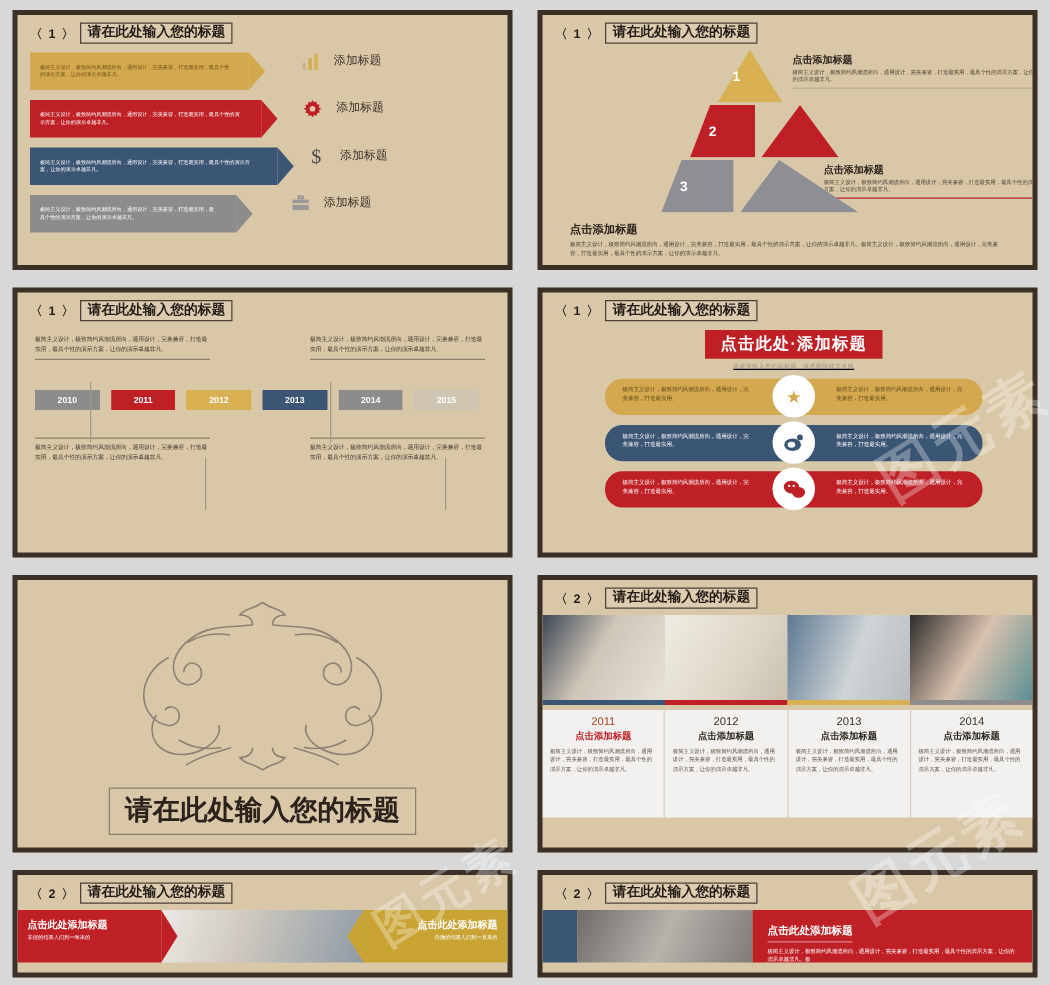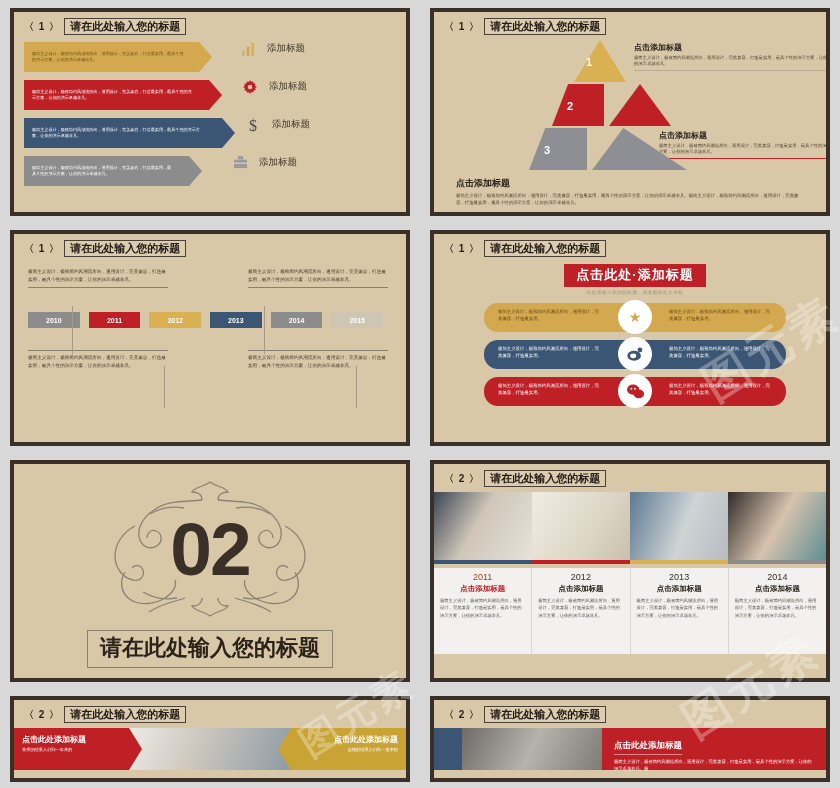--- a/index.html
+++ b/index.html
@@ -93,21 +93,21 @@
   .tlbox.bt .ul { border-bottom:none; border-top:1px solid #8b7f6d;
                   margin:0 0 3px 0; }
   .chips { display:flex; margin:24px 0 22px 0; }
   .chip { height:16px; display:flex; align-items:center; justify-content:center;
           color:#fff; font-size:7px; font-weight:bold; margin-right:9px; }
   .c-gray{background:#8c8c8c;width:53px;} .c-red{background:#bf2026;width:53px;}
   .c-gold{background:#d9b153;width:53px;} .c-navy{background:#3b5575;width:53px;}
   .c-faded{background:#cfc5b3;color:#fff;width:53px;}
   .vl { position:absolute; width:1px; background:#a59a88; }
   
-  .s4 { padding:2px 14px 0 24px; }
+  .s4 { padding:2px 14px 0 24px;text-decoration:underline; }
   .banner { text-align:center; margin:4px 0 0 0; }
   .banner .bn {
     display:inline-block; background:#bf2026; color:#fff;
     font-size:13px; font-weight:bold; padding:2px 12px 3px 12px;
     letter-spacing:1px;
   }
   .banner .sub { font-size:4.6px; color:#9b9185; margin-top:3px; letter-spacing:.5px;}
   .brow { position:relative; height:29px; margin-top:8px; }
   .bar { position:absolute; left:26px; right:26px; top:0; height:29px;
          border-radius:14px; display:flex; }
@@ -404,21 +404,20 @@
               <path d="M60 52c-12 6-20 18-20 30s8 22 18 24c7 2 12-4 10-10-2-5-8-6-11-2"></path>
               <path d="M210 52c12 6 20 18 20 30s-8 22-18 24c-7 2-12-4-10-10 2-5 8-6 11-2"></path>
               <path d="M50 98c-6 10-4 22 6 28 10 6 24 4 34-2 8-5 12-12 10-18"></path>
               <path d="M220 98c6 10 4 22-6 28-10 6-24 4-34-2-8-5-12-12-10-18"></path>
               <path d="M110 124c-12 4-24 6-36 14M160 124c12 4 24 6 36 14"></path>
               <path d="M135 142c-8-6-14-4-18-10 6 0 10-3 10-8M135 142c8-6 14-4 18-10-6 0-10-3-10-8"></path>
               <path d="M75 40c10-6 22-8 34-6M195 40c-10-6-22-8-34-6"></path>
               <path d="M68 118c10 6 22 8 34 6M202 118c-10 6-22 8-34 6"></path>
             </g>
           </svg>
-          <div class="secnum">02</div>
         </div>
         <div class="sectitle">请在此处输入您的标题</div>
       </div>
     </div>
   </div>
 
   <div class="cell">
     <div class="slide">
       <div class="hdr">
         <span class="num">〈 2 〉</span>

